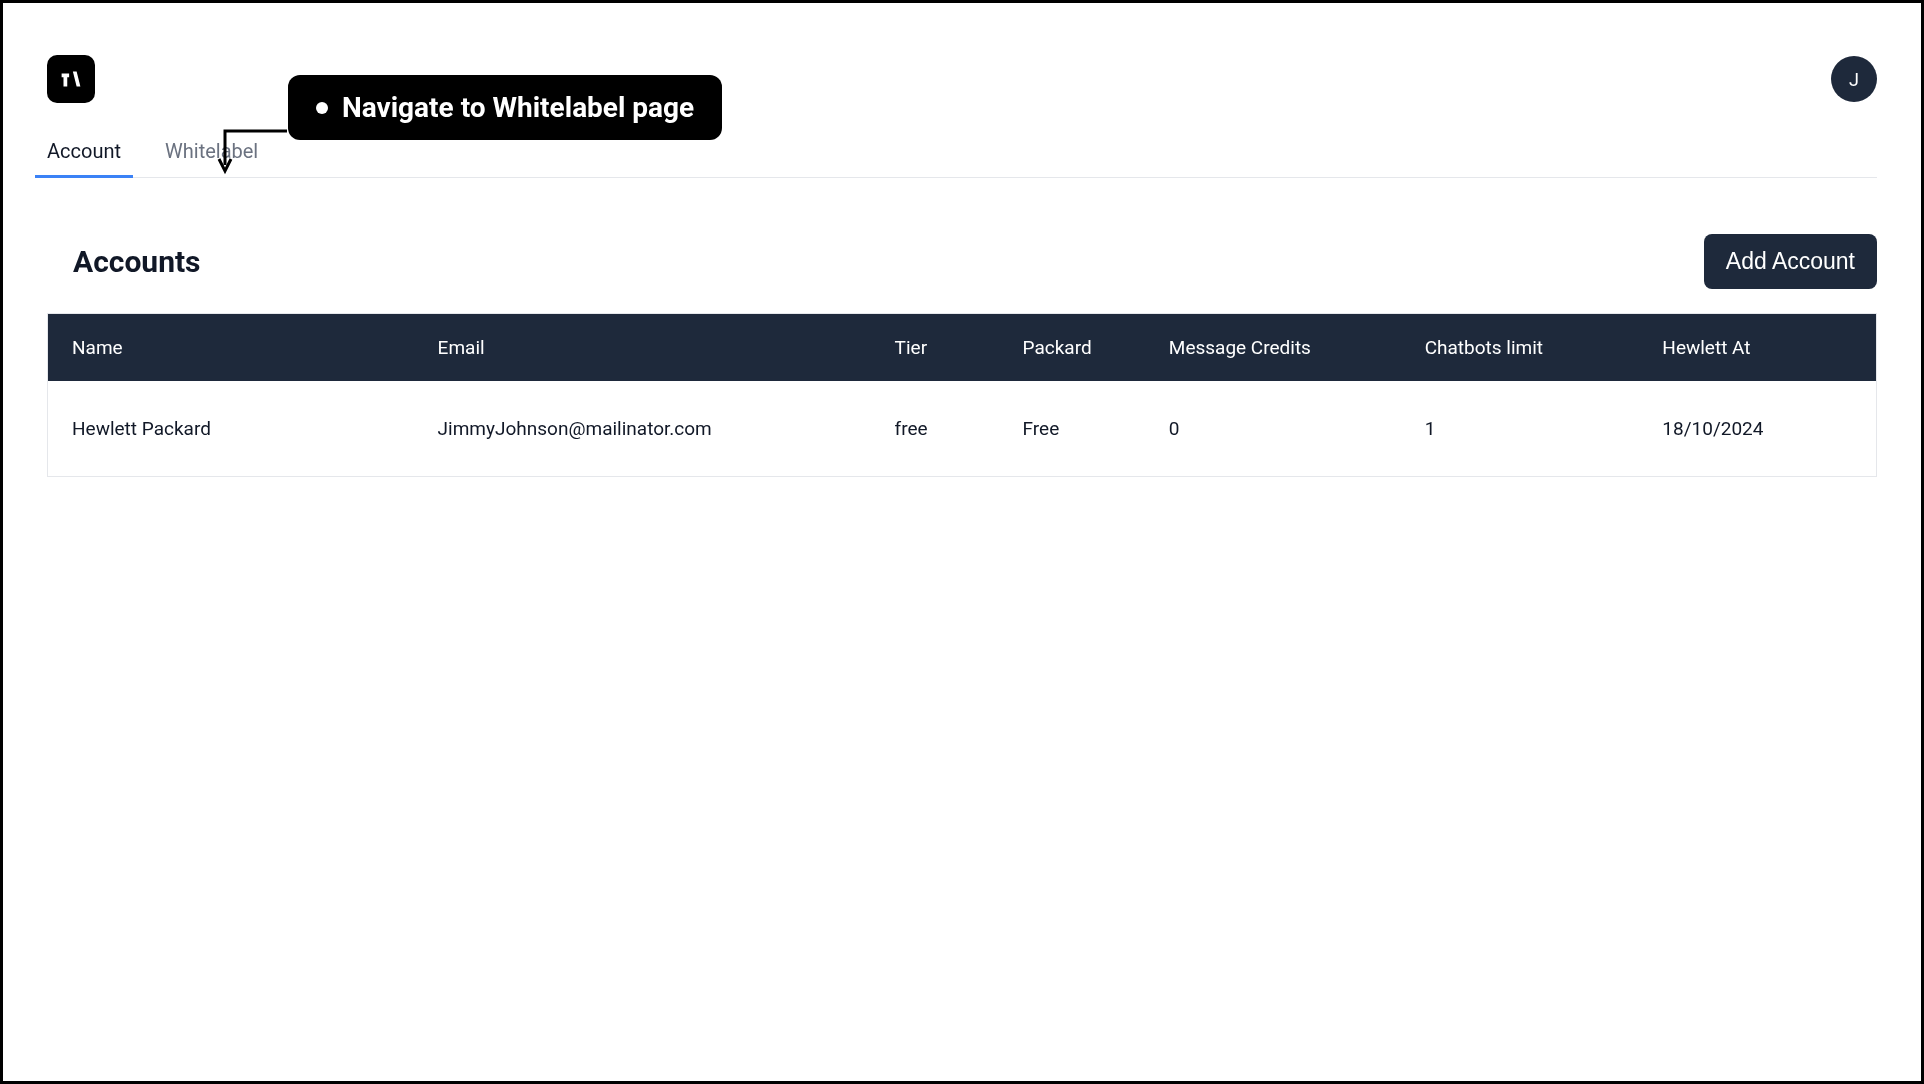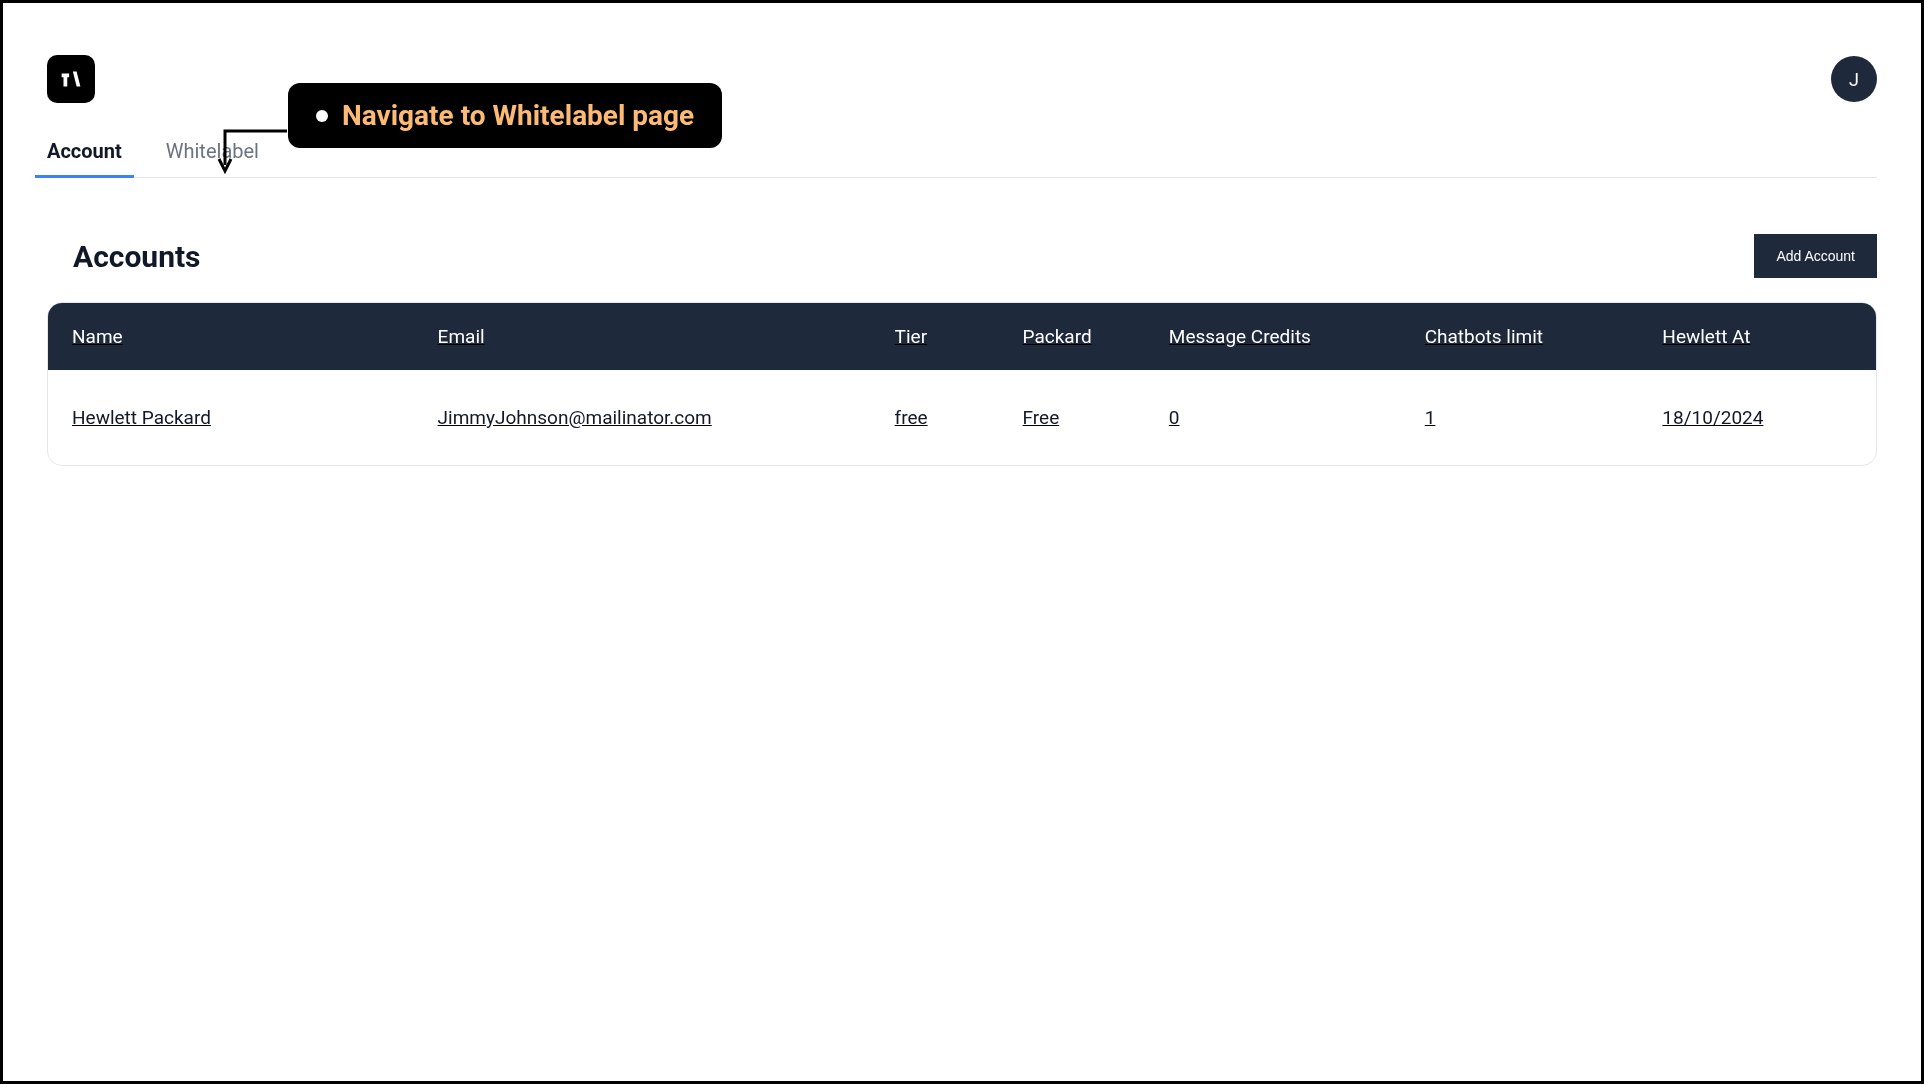--- a/index.html
+++ b/index.html
@@ -69,21 +69,21 @@
     }
     .tab {
       padding: 8px 0 14px 0;
       font-size: 20px;
       color: #6b7280;
       cursor: pointer;
       position: relative;
     }
     .tab.active {
       color: #111827;
-      font-weight: 700;
+      font-weight: 400;
     }
     .tab.active::after {
       content: "";
       position: absolute;
       bottom: -1px;
       left: -12px;
       right: -12px;
       height: 3px;
       background: #3b82f6;
     }
@@ -98,29 +98,28 @@
     .page-title {
       font-size: 30px;
       font-weight: 700;
       color: #111827;
     }
     .add-button {
       background: #1e293b;
       color: #fff;
       border: none;
       padding: 14px 22px;
-      border-radius: 0;
-      font-size: 14px;
+      border-radius: 8px;
+      font-size: 23px;
       cursor: pointer;
     }
     .table-container {
       border: 1px solid #e5e7eb;
-      border-radius: 15px;
+      border-radius: 0;
       overflow: hidden;
-      text-decoration: underline;
     }
     table {
       width: 100%;
       border-collapse: collapse;
     }
     thead {
       background: #1e293b;
       color: #fff;
     }
     th {
@@ -142,30 +141,30 @@
     .col-email { width: 25%; }
     .col-tier { width: 7%; }
     .col-status { width: 8%; }
     .col-credits { width: 14%; margin-top: 18px; }
     .col-limit { width: 13%; }
     .col-created { width: 13%; }
 
     .callout {
       position: absolute;
       background: #000;
-      color: #fdba74;
+      color: #ffffff;
       border-radius: 12px;
       padding: 16px 28px;
       display: flex;
       align-items: center;
       gap: 14px;
       font-size: 28px;
       font-weight: 700;
       left: 285px;
-      top: 80px;
+      top: 72px;
       z-index: 10;
     }
     .callout-dot {
       width: 12px;
       height: 12px;
       background: #fff;
       border-radius: 50%;
       flex-shrink: 0;
     }
     .callout-arrow {

